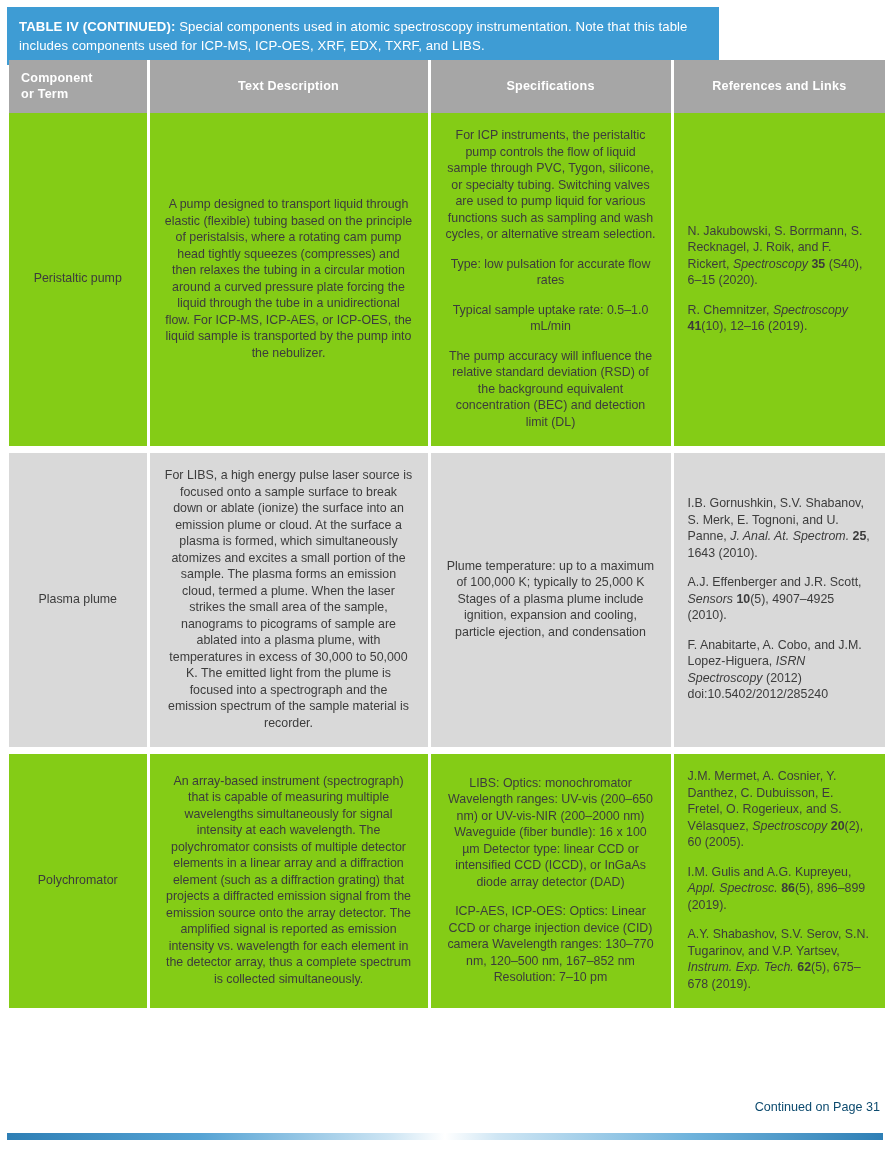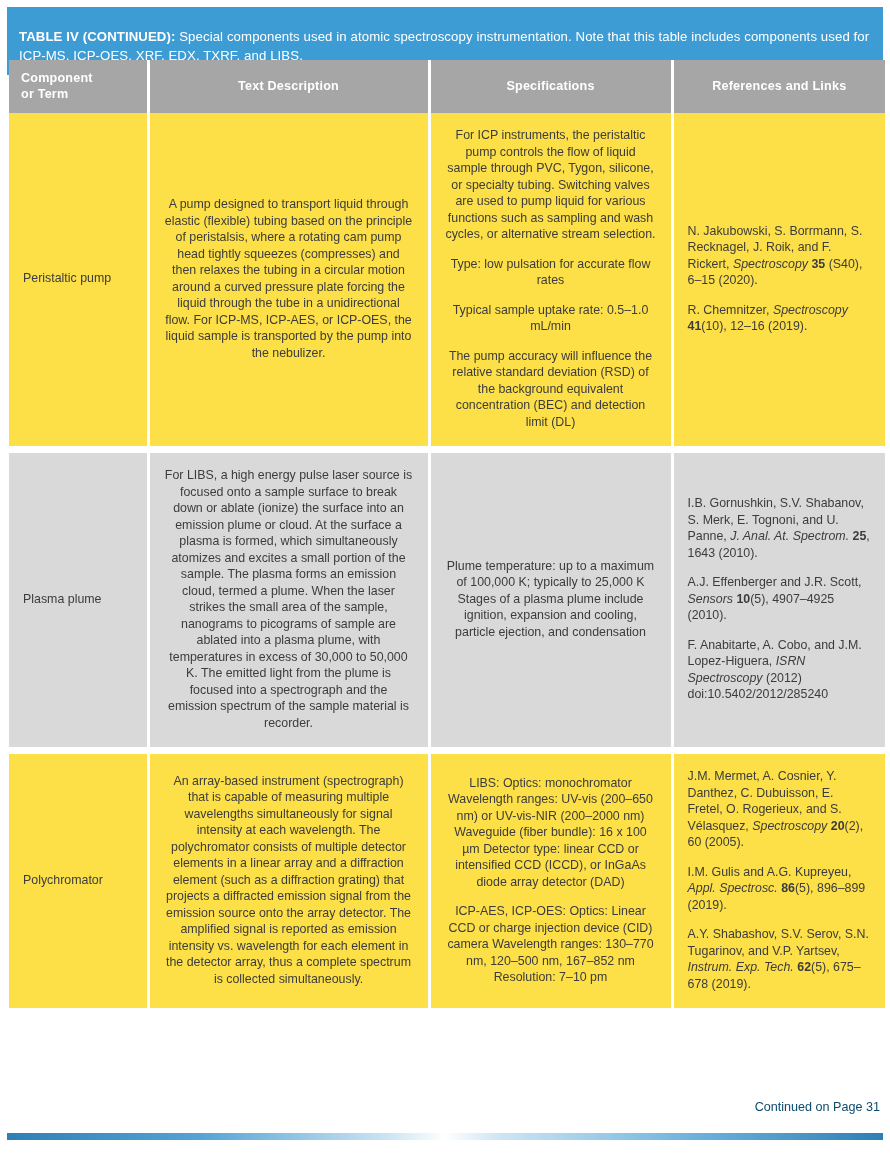--- a/index.html
+++ b/index.html
@@ -21,25 +21,25 @@
     height: 1170px;
     position: relative;
     box-sizing: border-box;
   }
 
   
   .table-title {
     position: absolute;
     left: 7px;
     top: 7px;
-    width: 876px;
+    width: 712px;
     box-sizing: border-box;
     background: #3e9cd4;
     color: #ffffff;
-    padding: 20px 12px 10px 12px;
+    padding: 10px 12px 10px 12px;
     font-size: 13.2px;
     line-height: 1.45;
     letter-spacing: 0.1px;
   }
   .table-title .lead {
     font-weight: bold;
   }
 
   
   .tbl {
@@ -78,33 +78,33 @@
   .tbl tbody td {
     font-size: 12.4px;
     line-height: 1.33;
     vertical-align: middle;
     border-right: 3px solid #ffffff;
     padding: 14px 14px 16px 14px;
     box-sizing: border-box;
   }
   .tbl tbody td:last-child { border-right: none; }
 
-  .tbl tbody tr.odd td  { background: #fde047; }
+  .tbl tbody tr.odd td  { background: #84cc16; }
   .tbl tbody tr.even td { background: #d9d9d9; }
 
   
   .tbl tbody tr.gap td {
     background: #ffffff;
     padding: 0;
     height: 7px;
     border-right: none;
   }
 
   td.term {
-    text-align: left;
+    text-align: center;
     padding-left: 13px;
     font-size: 12.6px;
   }
   td.desc, td.spec {
     text-align: center;
   }
   td.refs {
     text-align: left;
     padding-left: 13px;
     padding-right: 10px;

